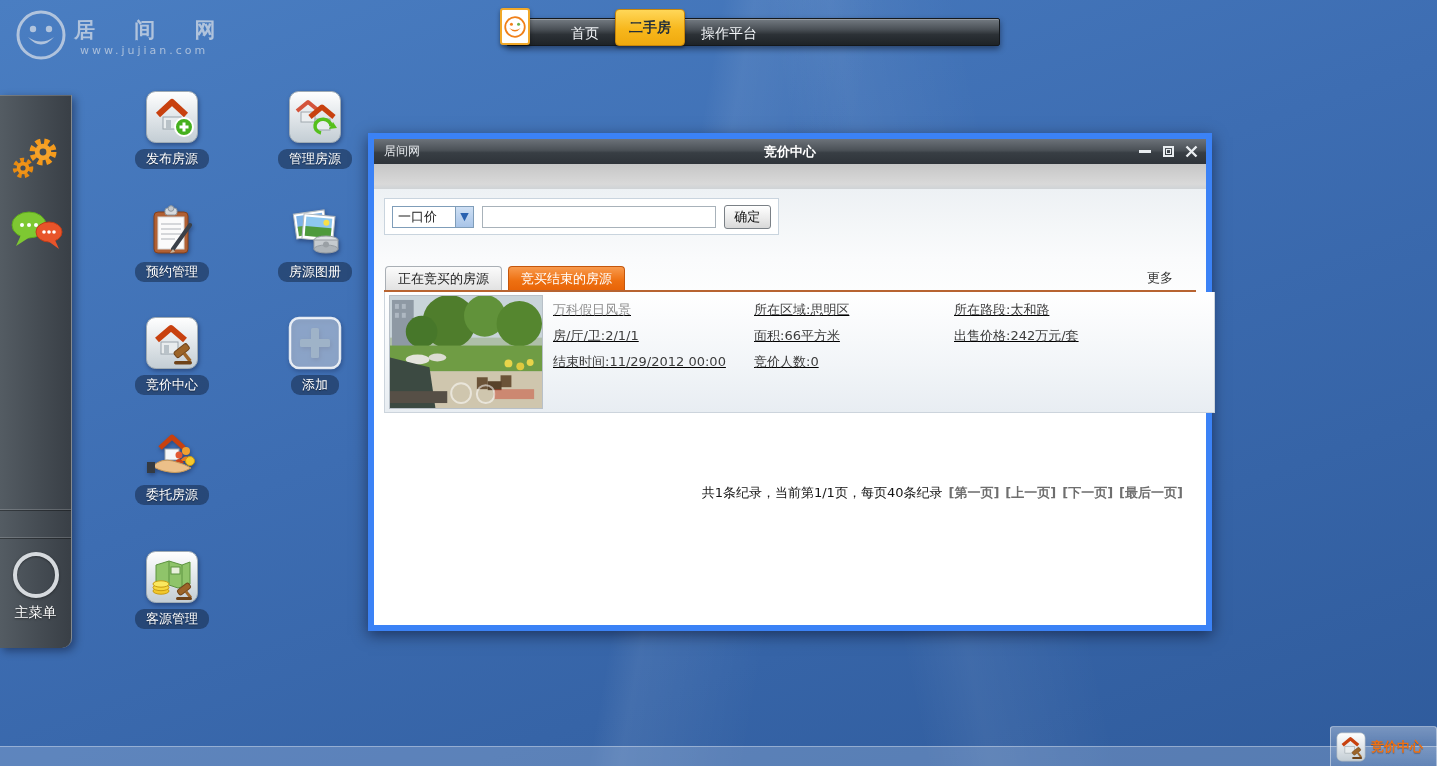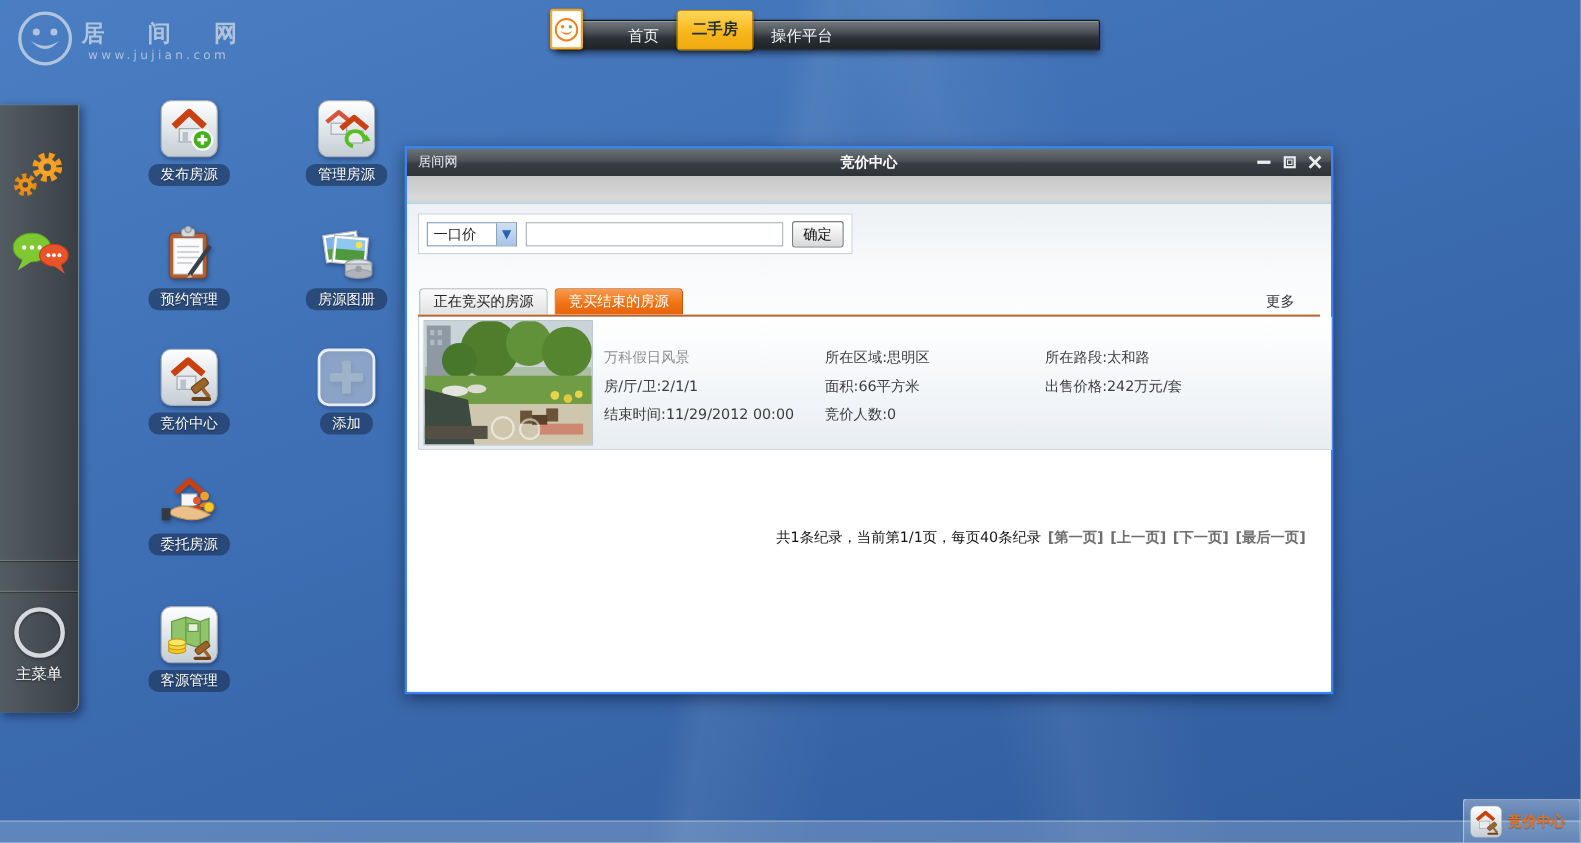--- a/index.html
+++ b/index.html
@@ -54,22 +54,22 @@
     color:#fff; font-size:14px; text-shadow:0 1px 2px rgba(0,0,0,0.6);}
 
   
   .dicon { width:116px; display:flex; flex-direction:column; align-items:center; cursor:pointer; }
   .dicon .glyph { width:54px; height:54px; filter:drop-shadow(1px 2px 2px rgba(0,0,30,0.35)); }
   .dicon .dlabel { margin-top:5px; background:rgba(22,42,72,0.55); border-radius:9px;
     color:#fff; font-size:13px; padding:1px 11px; white-space:nowrap;
     text-shadow:0 1px 1px rgba(0,0,0,0.5); }
 
   
-  .win { left:368px; top:133px; width:844px; height:498px; background:#0ea5e9;
-    border:2px solid #3b82f6; box-shadow:0 4px 14px rgba(0,0,20,0.5); }
+  .win { left:368px; top:133px; width:844px; height:498px; background:#f0abfc;
+    border:6px solid #3b82f6; box-shadow:0 4px 14px rgba(0,0,20,0.5); }
   .win-titlebar { position:absolute; left:0; right:0; top:0; height:25px;
     background:linear-gradient(180deg,#6c7279 0%,#4b5157 45%,#383e44 55%,#2e3339 100%);
     display:flex; align-items:center; cursor:move; }
   .win-app { color:#e9ecef; font-size:12px; margin-left:10px; }
   .win-title { position:absolute; left:0; right:0; text-align:center; color:#fff; font-size:13px; font-weight:bold; }
   .win-ctrls { position:absolute; right:8px; top:0; height:25px; display:flex; align-items:center; gap:9px; }
   .wc { width:14px; height:14px; display:flex; align-items:center; justify-content:center; cursor:pointer; }
   .wc-min i { display:block; width:12px; height:3px; background:#e9edf0; }
   .wc-max i { display:block; width:11px; height:11px; border:2px solid #e9edf0; }
   .wc-max i::after { content:""; display:block; width:3px; height:3px; border:1px solid #e9edf0; margin:1px; }
@@ -98,21 +98,21 @@
   .tab.idle { background:linear-gradient(180deg,#fbfbfb 0%,#e2e2e2 100%); border:1px solid #a9afb5; border-bottom:none; color:#222; }
   .tab.active { background:linear-gradient(180deg,#f89a4d 0%,#ee7011 60%,#e86408 100%); border:1px solid #c4560c; border-bottom:none; color:#fff; }
   .tab-underline { position:absolute; left:10px; right:10px; top:101px; height:2px; background:#b86431; }
   .more-link { position:absolute; right:33px; top:80px; font-size:13px; color:#333; cursor:pointer; }
 
   
   .listing { position:absolute; left:10px; top:103px; width:831px; height:121px;
     background:linear-gradient(180deg,#ffffff 0%,#f2f5f8 60%,#e8edf2 100%);
     border:1px solid #ccd4dc; border-top:none; cursor:pointer; }
   .photo { position:absolute; left:4px; top:3px; width:154px; height:114px; border:1px solid #b8c0c8; }
-  .lcol { position:absolute; top:25px; font-size:13px; }
+  .lcol { position:absolute; top:5px; font-size:13px;text-decoration:underline; }
   .lcol div { height:26px; line-height:26px; white-space:nowrap; color:#3c3c3c; }
   .lcol .muted { color:#8d8d8d; }
   .col1 { left:168px; } .col2 { left:369px; } .col3 { left:569px; }
 
   
   .pager { position:absolute; right:23px; top:295px; font-size:13px; display:flex; gap:6px; white-space:nowrap; }
   .pager .sum { color:#141414; }
   .pager .plink { color:#6e6e6e; cursor:pointer;font-weight:bold; }
 
   

